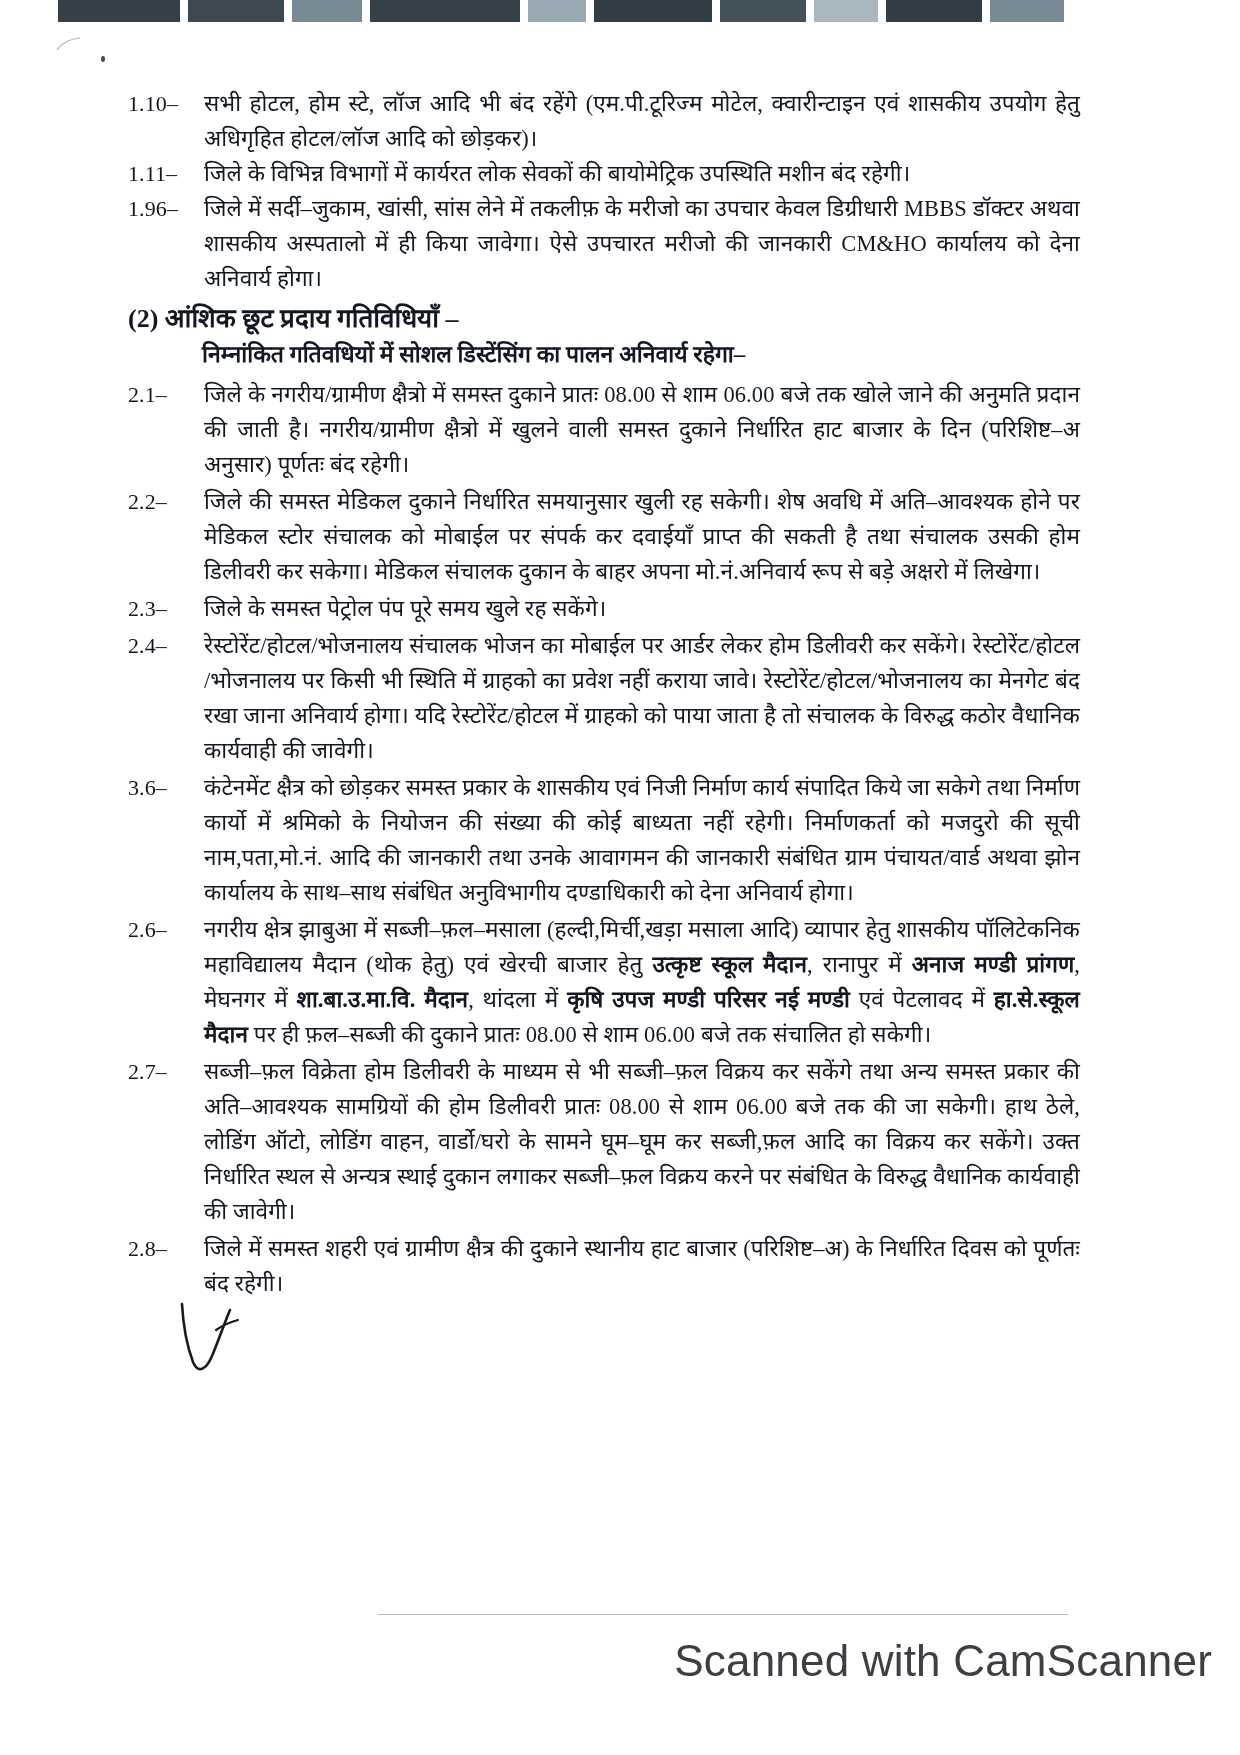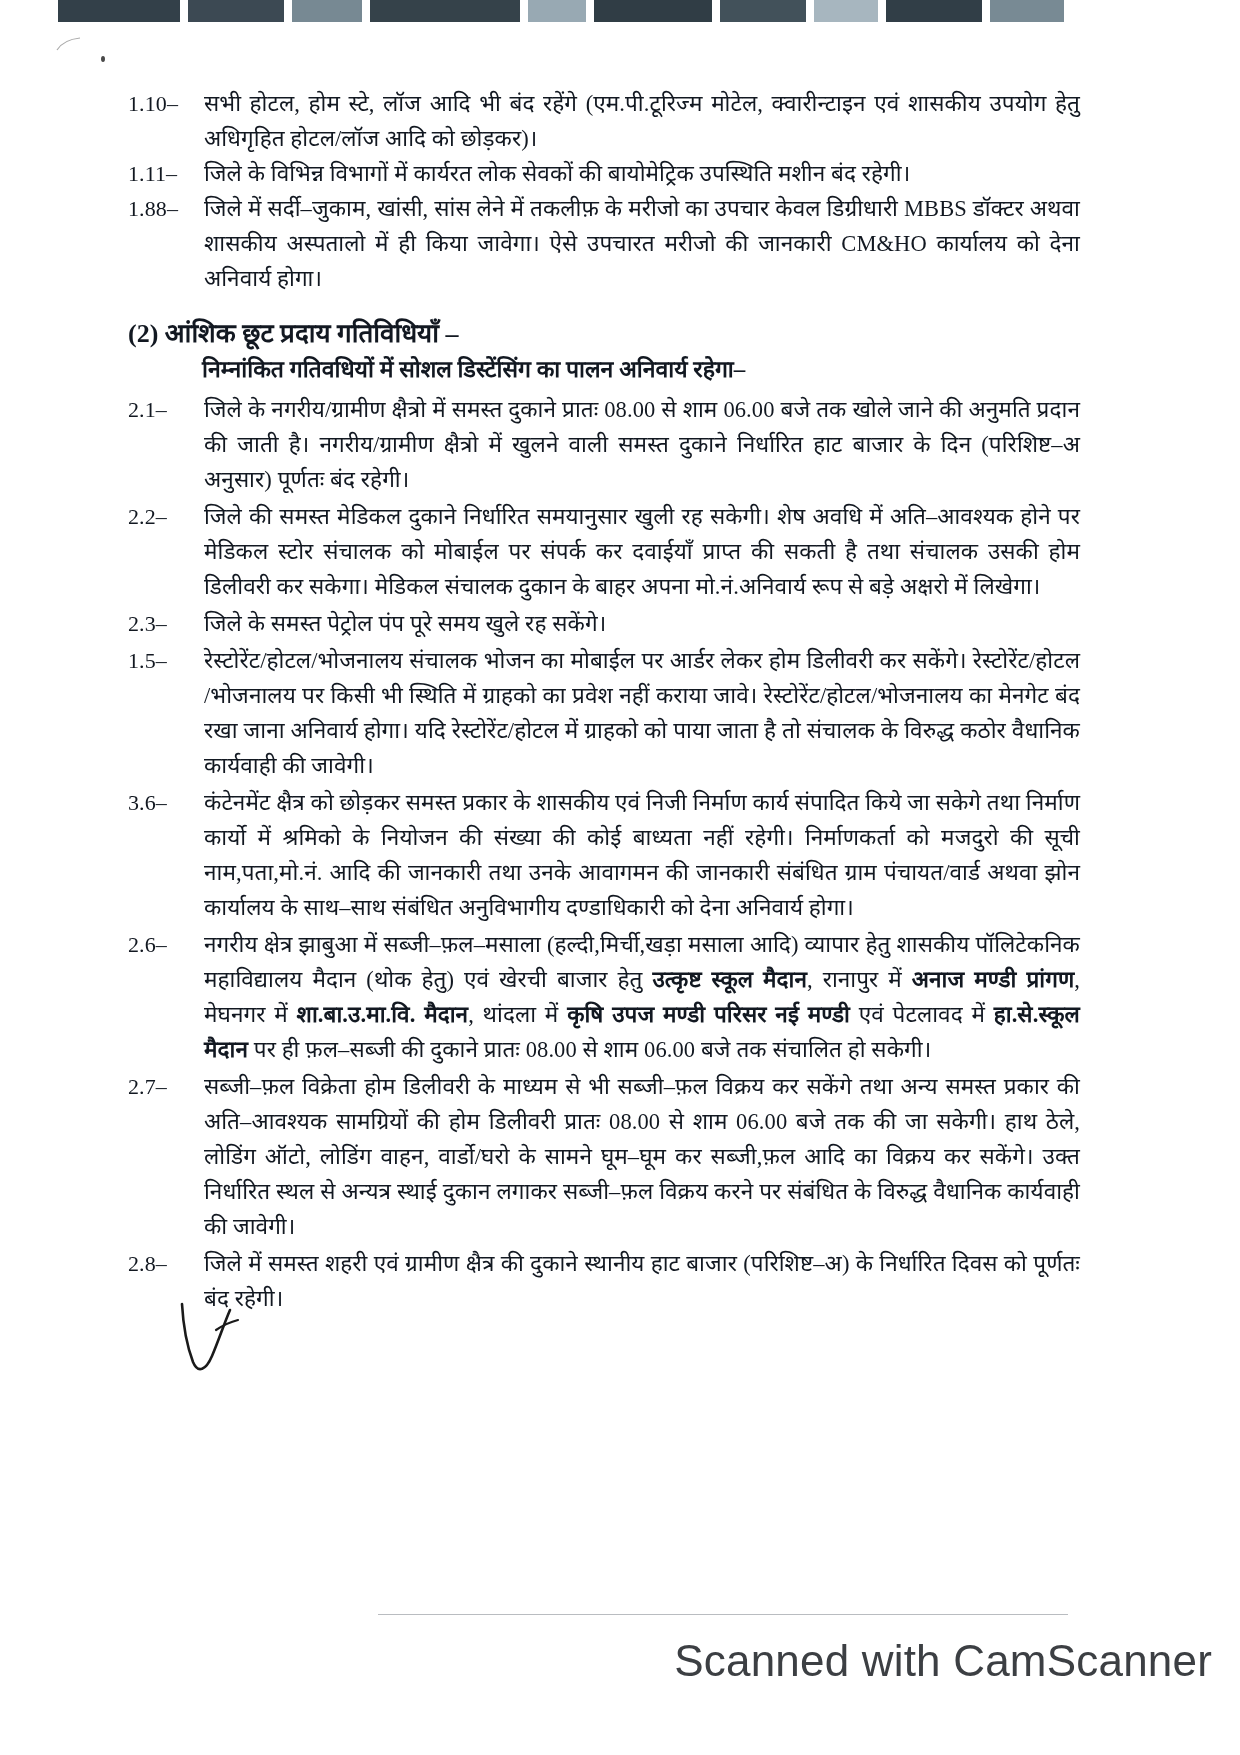--- a/index.html
+++ b/index.html
@@ -77,21 +77,21 @@
     line-height: 35px;
     white-space: nowrap;
   }
   .item .txt {
     flex: 1 1 auto;
     text-align: justify;
     text-justify: inter-word;
   }
 
   .section-head {
-    margin-top: 20px;
+    margin-top: 5px;
     margin-bottom: 2px;
   }
   .section-head .head-main {
     font-family: "Liberation Serif", serif;
     font-weight: bold;
     font-size: 26px;
     line-height: 36px;
   }
   .section-head .head-sub {
     font-family: "Liberation Serif", serif;
@@ -187,21 +187,21 @@
         <div class="num hi">1.10–</div>
         <div class="txt hi">सभी होटल, होम स्टे, लॉज आदि भी बंद रहेंगे (एम.पी.टूरिज्म मोटेल, क्वारीन्टाइन एवं शासकीय उपयोग हेतु अधिगृहित होटल​/​लॉज आदि को छोड़कर)।</div>
       </div>
 
       <div class="item">
         <div class="num hi">1.11–</div>
         <div class="txt hi">जिले के विभिन्न विभागों में कार्यरत लोक सेवकों की बायोमेट्रिक उपस्थिति मशीन बंद रहेगी।</div>
       </div>
 
       <div class="item">
-        <div class="num hi">1.88–</div>
+        <div class="num hi">1.96–</div>
         <div class="txt hi">जिले में सर्दी–जुकाम, खांसी, सांस लेने में तकलीफ़ के मरीजो का उपचार केवल डिग्रीधारी MBBS डॉक्टर अथवा शासकीय अस्पतालो में ही किया जावेगा। ऐसे उपचारत मरीजो की जानकारी CM&amp;HO कार्यालय को देना अनिवार्य होगा।</div>
       </div>
 
 
     </div>
 
     <div class="section-head">
       <div class="head-main">(2) आंशिक छूट प्रदाय गतिविधियॉं –</div>
       <div class="head-sub">निम्नांकित गतिवधियों में सोशल डिस्टेंसिंग का पालन अनिवार्य रहेगा–</div>
     </div>
@@ -217,21 +217,21 @@
         <div class="num hi">2.2–</div>
         <div class="txt hi">जिले की समस्त मेडिकल दुकाने निर्धारित समयानुसार खुली रह सकेगी। शेष अवधि में अति–आवश्यक होने पर मेडिकल स्टोर संचालक को मोबाईल पर संपर्क कर दवाईयाँ प्राप्त की सकती है तथा संचालक उसकी होम डिलीवरी कर सकेगा। मेडिकल संचालक दुकान के बाहर अपना मो.नं.अनिवार्य रूप से बड़े अक्षरो में लिखेगा।</div>
       </div>
 
       <div class="item">
         <div class="num hi">2.3–</div>
         <div class="txt hi">जिले के समस्त पेट्रोल पंप पूरे समय खुले रह सकेंगे।</div>
       </div>
 
       <div class="item">
-        <div class="num hi">1.5–</div>
+        <div class="num hi">2.4–</div>
         <div class="txt hi">रेस्टोरेंट​/​होटल​/​भोजनालय संचालक भोजन का मोबाईल पर आर्डर लेकर होम डिलीवरी कर सकेंगे। रेस्टोरेंट​/​होटल​/​भोजनालय पर किसी भी स्थिति में ग्राहको का प्रवेश नहीं कराया जावे। रेस्टोरेंट​/​होटल​/​भोजनालय का मेनगेट बंद रखा जाना अनिवार्य होगा। यदि रेस्टोरेंट​/​होटल में ग्राहको को पाया जाता है तो संचालक के विरुद्ध कठोर वैधानिक कार्यवाही की जावेगी।</div>
       </div>
 
       <div class="item">
         <div class="num hi">3.6–</div>
         <div class="txt hi">कंटेनमेंट क्षैत्र को छोड़कर समस्त प्रकार के शासकीय एवं निजी निर्माण कार्य संपादित किये जा सकेगे तथा निर्माण कार्यो में श्रमिको के नियोजन की संख्या की कोई बाध्यता नहीं रहेगी। निर्माणकर्ता को मजदुरो की सूची नाम,पता,मो.नं. आदि की जानकारी तथा उनके आवागमन की जानकारी संबंधित ग्राम पंचायत​/​वार्ड अथवा झोन कार्यालय के साथ–साथ संबंधित अनुविभागीय दण्डाधिकारी को देना अनिवार्य होगा।</div>
       </div>
 
       <div class="item">
         <div class="num hi">2.6–</div>

